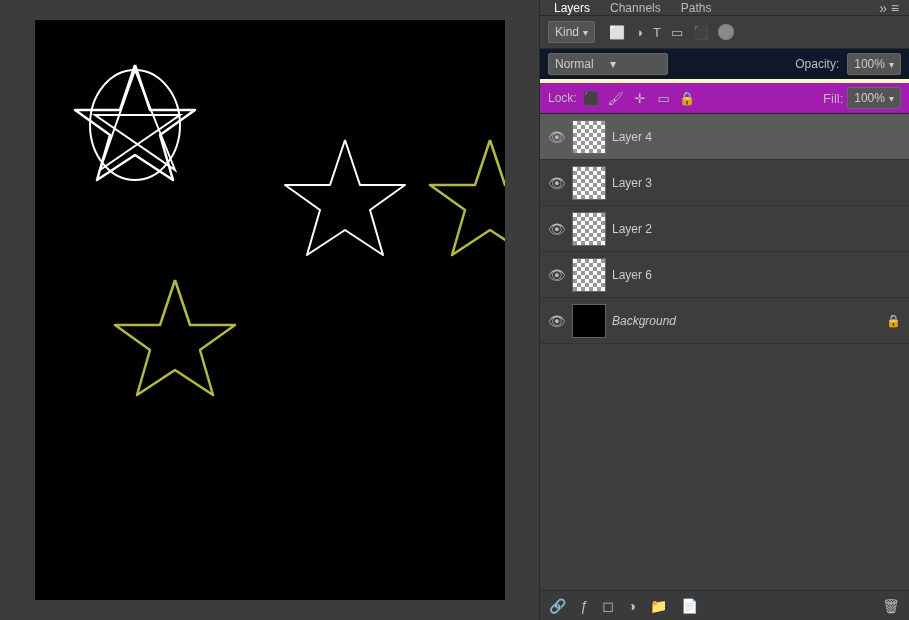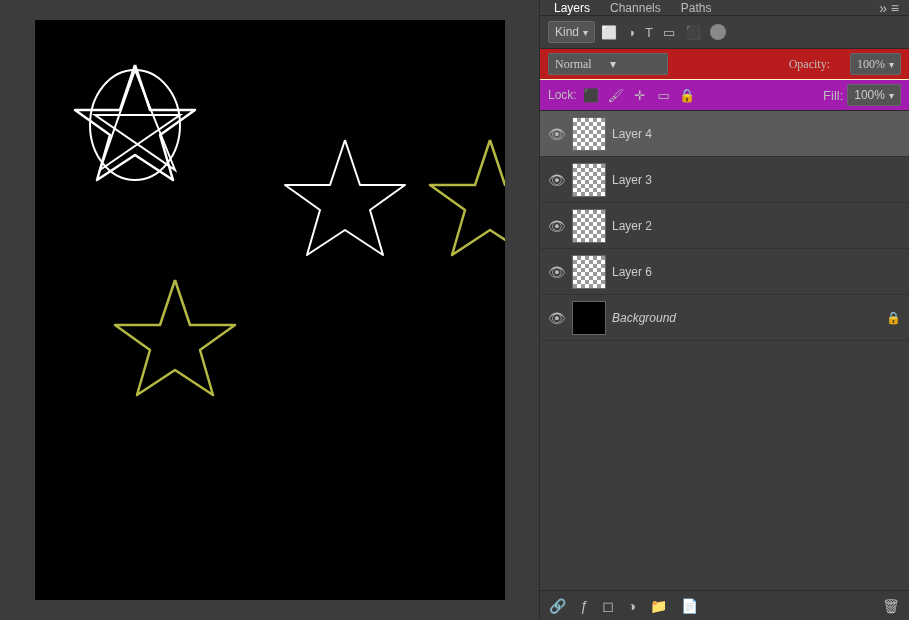--- a/index.html
+++ b/index.html
@@ -72,21 +72,21 @@
       font-size: 14px;
       padding: 4px 6px;
       cursor: pointer;
     }
 
     
     #filter-row {
       display: flex;
       align-items: center;
       padding: 5px 8px;
-      gap: 0;
+      gap: 8px;
       background: #3d3d3d;
       border-bottom: 1px solid #2a2a2a;
     }
 
     .kind-dropdown {
       display: flex;
       align-items: center;
       background: #545454;
       border: 1px solid #666;
       border-radius: 2px;
@@ -122,23 +122,22 @@
       border-radius: 50%;
       display: inline-block;
     }
 
     
     #blend-row {
       display: flex;
       align-items: center;
       padding: 4px 8px;
       gap: 6px;
-      background: #b91c1c;
-      border-bottom: 1px solid #fef9c3;
-      font-family: Liberation Serif, serif;
+      background: #0f172a;
+      border-bottom: 4px solid #fef9c3;
     }
 
     .blend-dropdown {
       display: flex;
       align-items: center;
       background: #545454;
       border: 1px solid #666;
       border-radius: 2px;
       padding: 2px 6px;
       gap: 4px;
@@ -147,21 +146,21 @@
       font-size: 12px;
       height: 22px;
       width: 120px;
     }
 
     .blend-dropdown span { flex: 1; }
 
     .opacity-section {
       display: flex;
       align-items: center;
-      gap: 20px;
+      gap: 8px;
       margin-left: auto;
     }
 
     .opacity-label { color: #bbb; font-size: 12px; }
 
     .opacity-value {
       display: flex;
       align-items: center;
       background: #545454;
       border: 1px solid #666;

